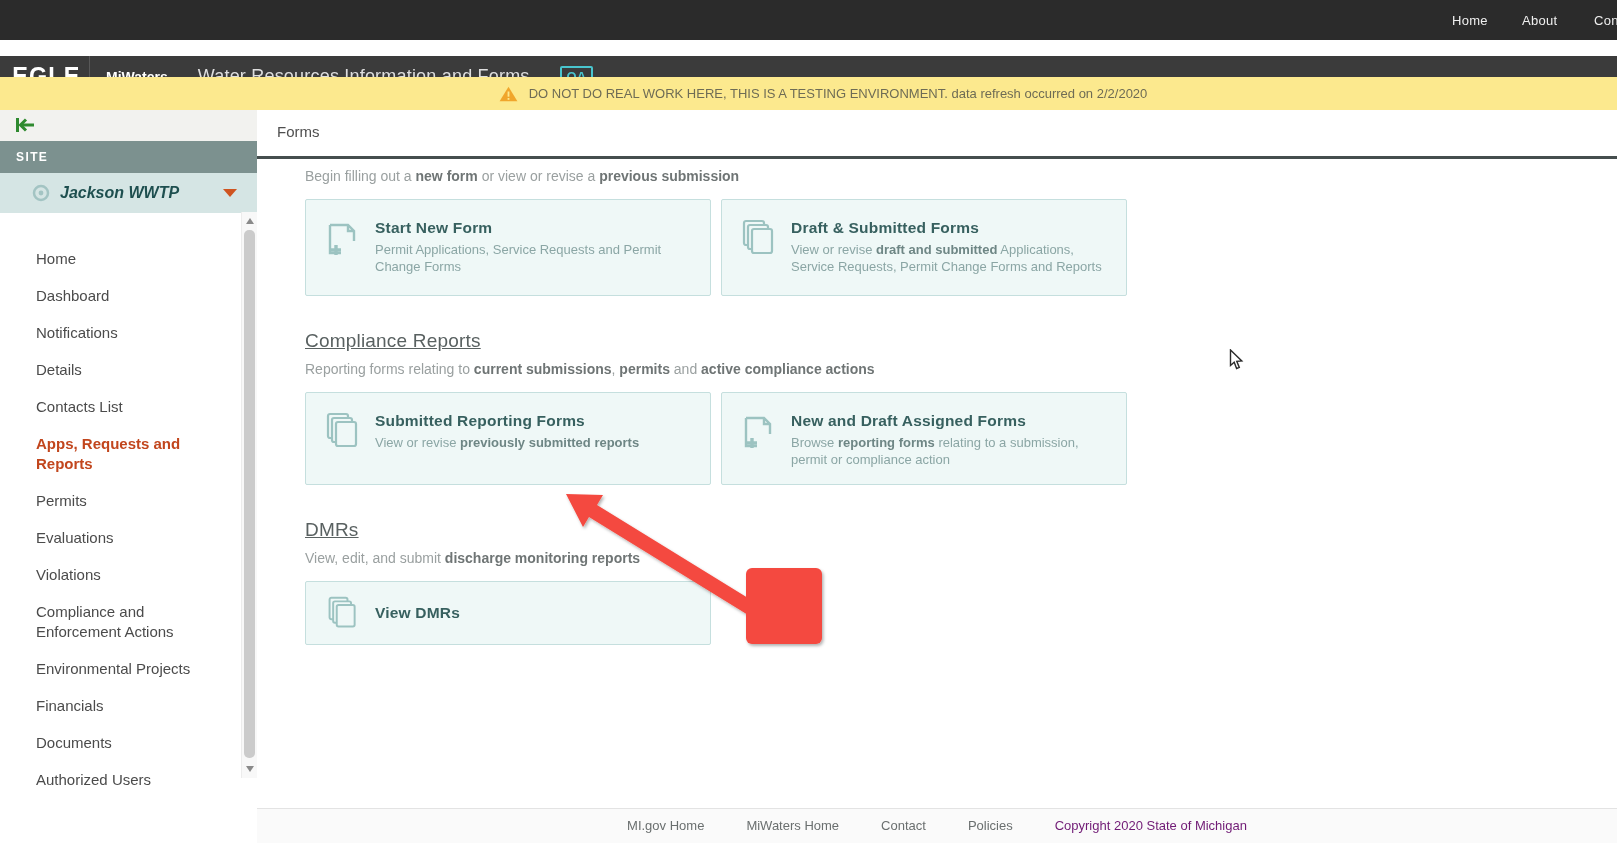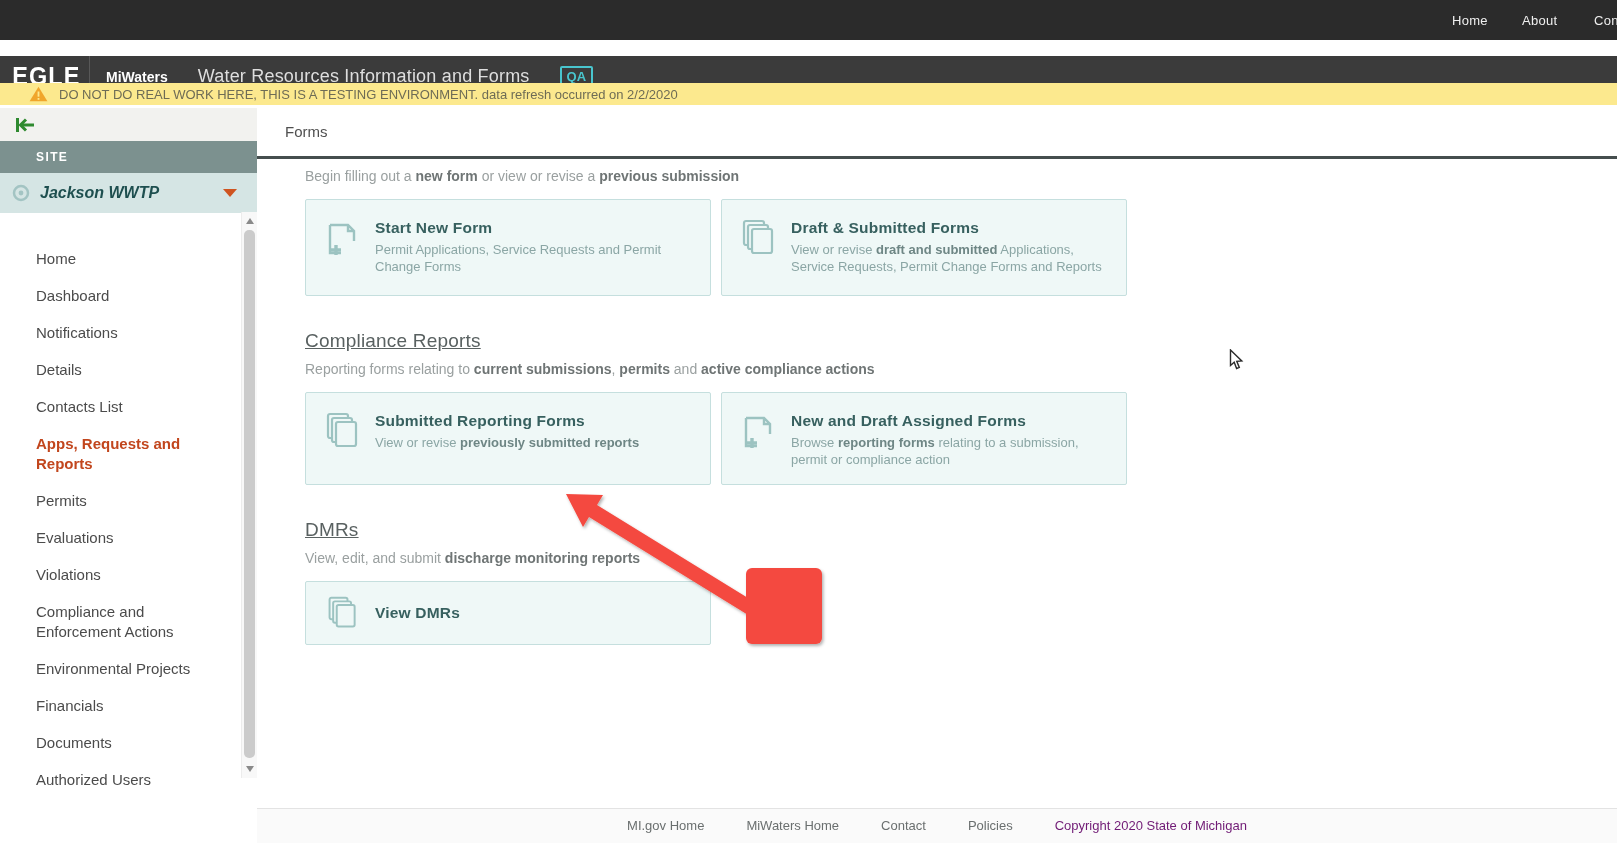--- a/index.html
+++ b/index.html
@@ -20,53 +20,53 @@
           display:flex;align-items:center;z-index:5;}
   .logo{margin-left:13px;width:64px;color:#ffffff;font-size:23px;font-weight:800;
         letter-spacing:1px;transform:scale(1.02,1.12);}
   .appbar .vdiv{width:1px;height:41px;background:#585858;margin-left:12px;}
   .appname{margin-left:16px;font-size:14px;font-weight:700;color:#ffffff;}
   .appsub{margin-left:30px;font-size:18px;color:#dedede;letter-spacing:.2px;}
   .qa-badge{margin-left:30px;border:2px solid #49c5ce;color:#49c5ce;font-size:13px;
             font-weight:700;padding:2px 5px;border-radius:2px;line-height:14px;}
 
   
-  .banner{position:absolute;left:0;top:83px;width:100%;height:22px;background:#fce98e;
-          display:flex;align-items:center;z-index:5;}
+  .banner{position:absolute;left:0;top:77px;width:100%;height:33px;background:#fce98e;
+          display:flex;align-items:center;z-index:5;justify-content:center;}
   .banner .warn{margin-left:29px;}
   .banner span{margin-left:11px;font-size:13px;color:#6e6c55;}
 
   
   .sidebar{position:absolute;left:0;top:108px;width:257px;bottom:0;background:#fff;z-index:4;}
   .collapse-strip{height:33px;background:#f2f2ef;display:flex;align-items:center;}
   .collapse-strip svg{margin-left:15px;}
   .site-label{height:32px;background:#7c918f;color:#ffffff;font-size:12px;font-weight:700;
-              letter-spacing:1.4px;line-height:32px;padding-left:36px;}
-  .site-row{height:40px;background:#d5e5e4;display:flex;align-items:center;cursor:pointer;}
+              letter-spacing:1.4px;line-height:32px;padding-left:16px;}
+  .site-row{height:40px;background:#d5e5e4;display:flex;align-items:center;cursor:pointer;padding-left:20px;}
   .site-row svg{margin-left:12px;}
   .site-name{margin-left:10px;font-size:16px;font-weight:700;font-style:italic;color:#1e4f4f;}
   .site-caret{margin-left:auto;margin-right:20px;width:0;height:0;
               border-left:7px solid transparent;border-right:7px solid transparent;
               border-top:8px solid #cf5420;}
   .nav{padding:36px 0 0 36px;width:178px;}
   .nav-item{font-size:15px;color:#4b4b4b;line-height:20px;margin-bottom:17px;cursor:pointer;}
   .nav-item.active{color:#c2461d;font-weight:700;}
 
   .sb-scroll{position:absolute;right:0;top:104px;width:16px;height:566px;background:#f8f8f8;
              border-left:1px solid #ececec;box-sizing:border-box;}
   .sb-up,.sb-down{position:absolute;left:4px;width:0;height:0;
              border-left:4px solid transparent;border-right:4px solid transparent;}
   .sb-up{top:6px;border-bottom:6px solid #8a8a8a;}
   .sb-down{bottom:6px;border-top:6px solid #8a8a8a;}
   .sb-thumb{position:absolute;left:2px;top:18px;width:11px;height:528px;background:#cbcbcb;border-radius:5px;}
 
   
   .main{position:absolute;left:257px;top:108px;right:0;bottom:0;background:#fff;}
   .page-head{height:48px;border-bottom:3px solid #454e4e;}
-  .page-title{font-size:15px;color:#4f4f4f;line-height:48px;padding-left:28px;display:inline-block;}
+  .page-title{font-size:15px;color:#4f4f4f;line-height:48px;padding-left:20px;display:inline-block;}
   .content{padding-left:48px;}
   .section-h{font-size:19px;font-weight:400;color:#596161;margin:26px 0 0 0;letter-spacing:.2px;}
   .section-h.mt{margin-top:34px;text-decoration:underline;}
   .subtitle{margin-top:9px;font-size:14px;color:#9aa0a0;}
   .subtitle b{color:#6f7575;}
   .cards{margin-top:15px;display:flex;gap:10px;}
   .card{width:406px;height:97px;box-sizing:border-box;background:#eff8f7;
         border:1px solid #c5dfde;border-radius:2px;display:flex;
         padding:19px 16px 0 20px;cursor:pointer;}
   .card.h93{height:93px;}

